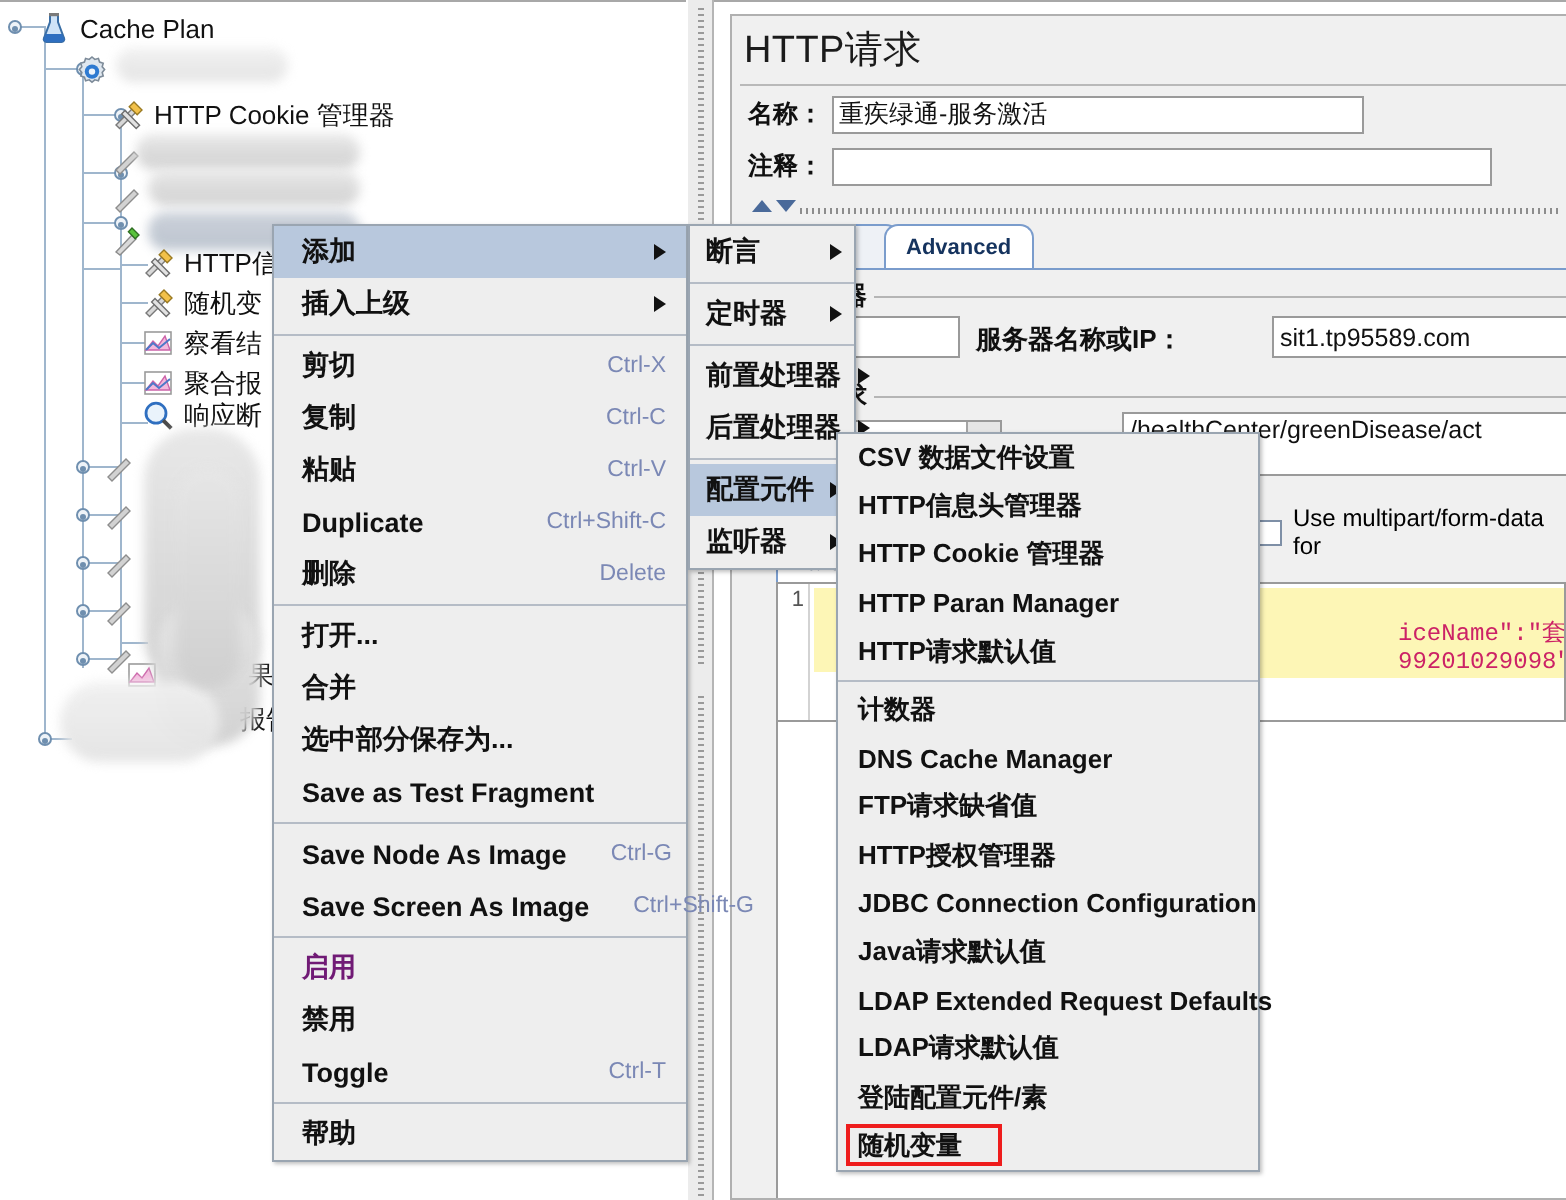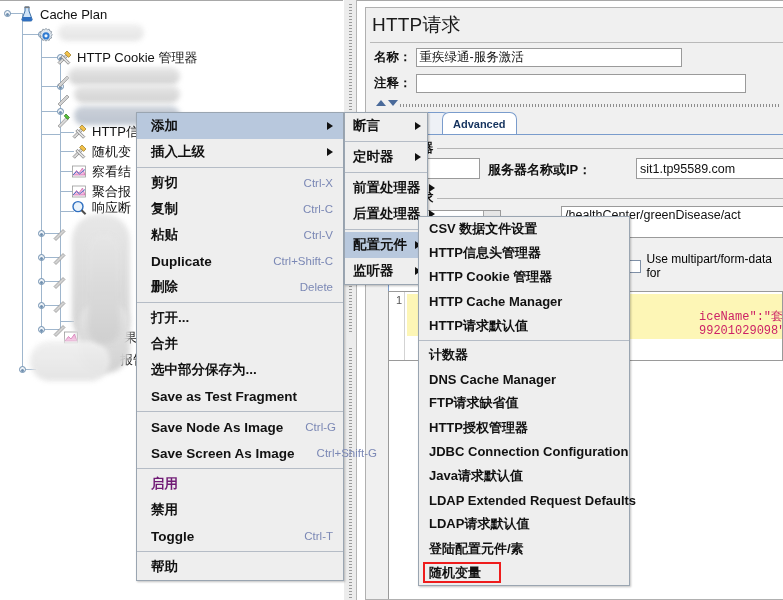--- a/index.html
+++ b/index.html
@@ -580,21 +580,21 @@
       <div class="menu-item" style="height: 24.2px;">
         <span class="lbl">CSV 数据文件设置</span>
       </div>
       <div class="menu-item" style="height: 24.2px;">
         <span class="lbl">HTTP信息头管理器</span>
       </div>
       <div class="menu-item" style="height: 24.2px;">
         <span class="lbl">HTTP Cookie 管理器</span>
       </div>
       <div class="menu-item" style="height: 24.2px;">
-        <span class="lbl">HTTP Cache Manager</span>
+        <span class="lbl">HTTP Paran Manager</span>
       </div>
       <div class="menu-item" style="height: 24.2px; text-align: right;">
         <span class="lbl">HTTP请求默认值</span>
       </div>
       <div class="menu-sep"></div>
       <div class="menu-item" style="height: 24.2px;">
         <span class="lbl">计数器</span>
       </div>
       <div class="menu-item" style="height: 24.2px;">
         <span class="lbl">DNS Cache Manager</span>

